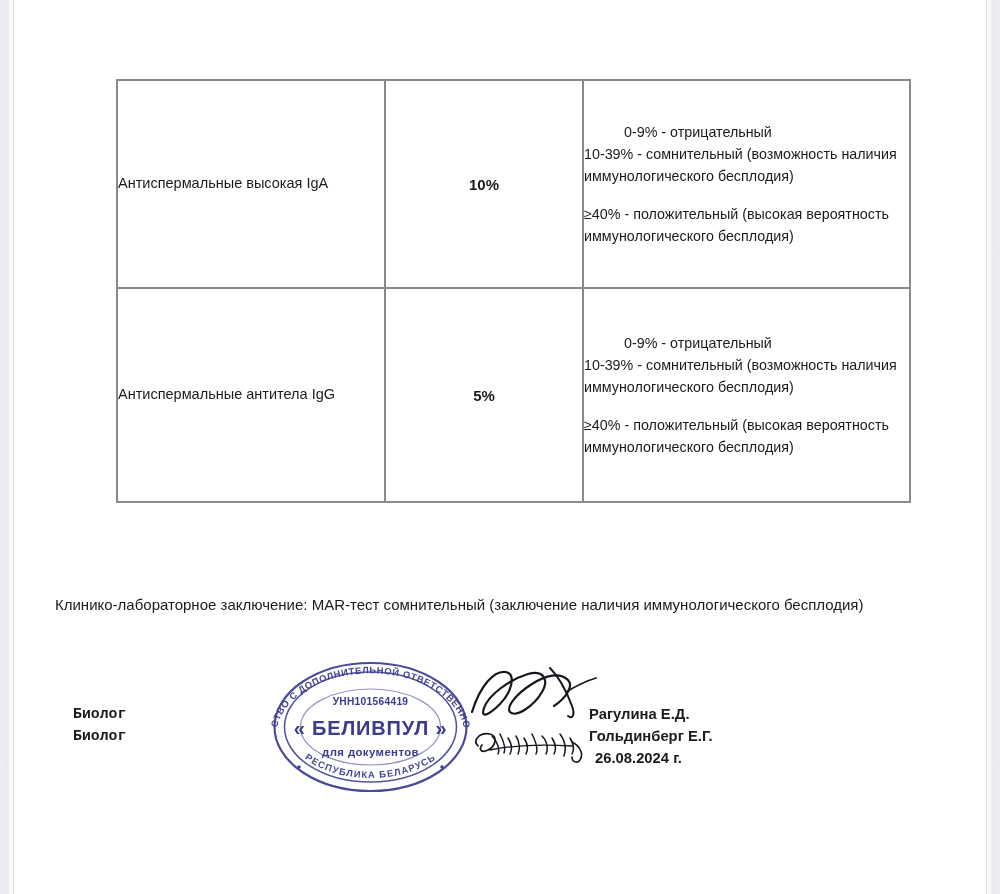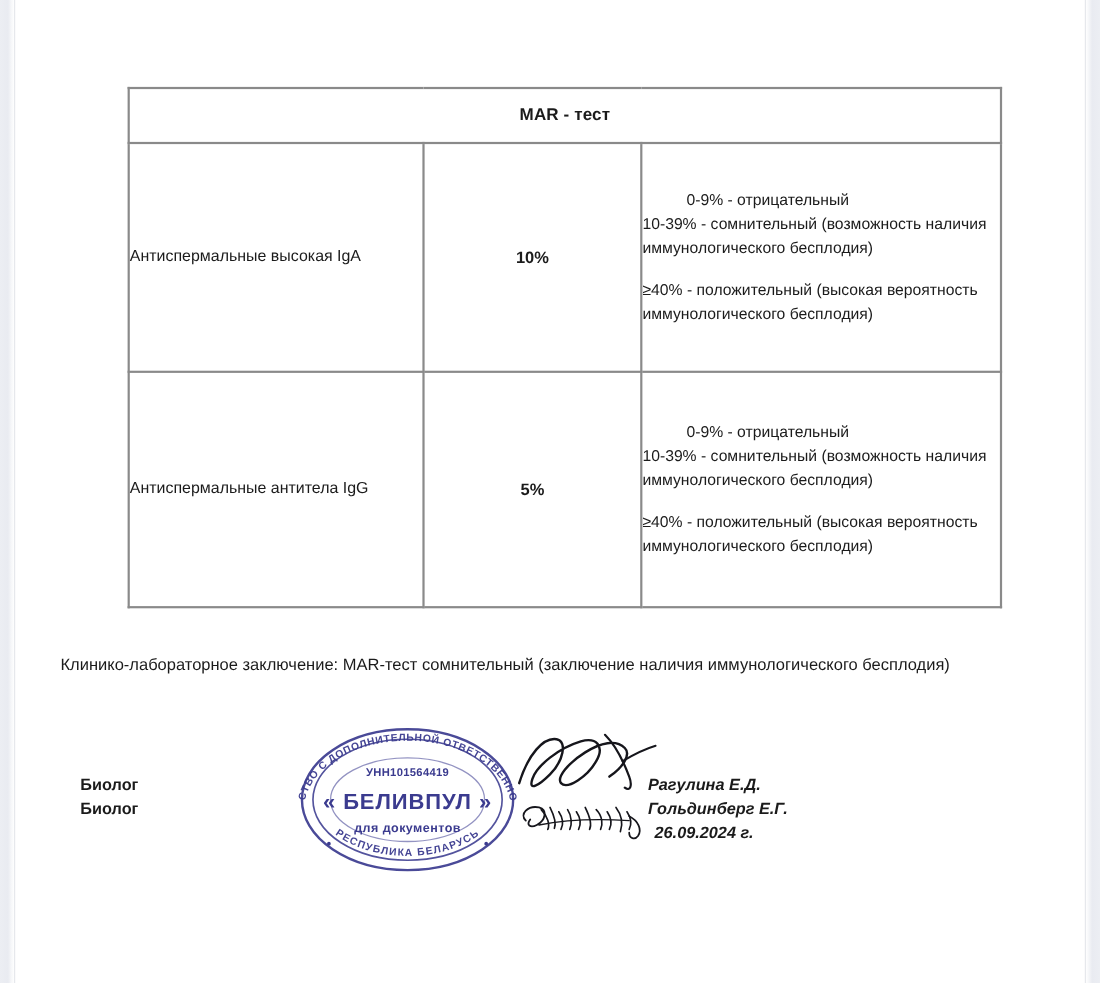--- a/index.html
+++ b/index.html
@@ -122,32 +122,31 @@
     height: 90px;
   }
   .sig-left {
     position: absolute;
     left: 14px;
     top: 0;
     font-size: 14.8px;
     line-height: 22px;
     color: #1b1b1b;
   }
-  .sig-left .role { font-weight: bold; }
+  .sig-left .role { font-weight: bold; font-family: Liberation Mono, monospace; }
   .sig-left .date-label { font-weight: normal; }
 
   .sig-right {
     position: absolute;
     left: 530px;
     top: 0;
     font-size: 14.8px;
     line-height: 22px;
     font-weight: bold;
     color: #1b1b1b;
-    font-style: italic;
   }
   .sig-right .issue-date { padding-left: 6px; }
 
   
   .stamp {
     position: absolute;
     left: 247px;
     top: 655px;
     width: 219px;
     height: 140px;
@@ -176,23 +175,20 @@
 
 <div class="page">
 
   <table class="results-table">
     <colgroup>
       <col class="col-analyte">
       <col class="col-value">
       <col class="col-ref">
     </colgroup>
     <tbody>
-      <tr>
-        <td class="table-title-cell" colspan="3">MAR - тест</td>
-      </tr>
 
       <tr class="row-1">
         <td class="analyte-cell">Антиспермальные высокая IgA</td>
         <td class="value-cell">10%</td>
         <td class="ref-cell">
           <div class="ref-line"><span class="rng">0-9%</span><span> - отрицательный</span></div>
           <div class="ref-wrap"><span class="rng">10-39%</span><span> - сомнительный  (возможность наличия иммунологического бесплодия)</span></div>
           <div class="ref-gap"></div>
           <div class="ref-wrap"><span class="rng">≥40%</span><span> - положительный  (высокая вероятность иммунологического бесплодия)</span></div>
         </td>
@@ -214,21 +210,21 @@
   <div class="conclusion"><span class="lead">Клинико-лабораторное заключение:</span><span> MAR-тест сомнительный (заключение наличия иммунологического бесплодия)</span></div>
 
   <div class="sig-block">
     <div class="sig-left">
       <div class="role">Биолог</div>
       <div class="role">Биолог</div>
     </div>
     <div class="sig-right">
       <div>Рагулина Е.Д.</div>
       <div>Гольдинберг Е.Г.</div>
-      <div class="issue-date">26.09.2024 г.</div>
+      <div class="issue-date">26.08.2024 г.</div>
     </div>
   </div>
 
   <div class="stamp">
     <svg width="219" height="140" viewBox="0 0 219 140" xmlns="http://www.w3.org/2000/svg">
       <defs>
         <path id="arc-top" d="M 16,74 A 94,62 0 0 1 203,74"></path>
         <path id="arc-bottom" d="M 24,74 A 86,55 0 0 0 195,74"></path>
       </defs>
       <g fill="none" stroke="#3b3b8f">

